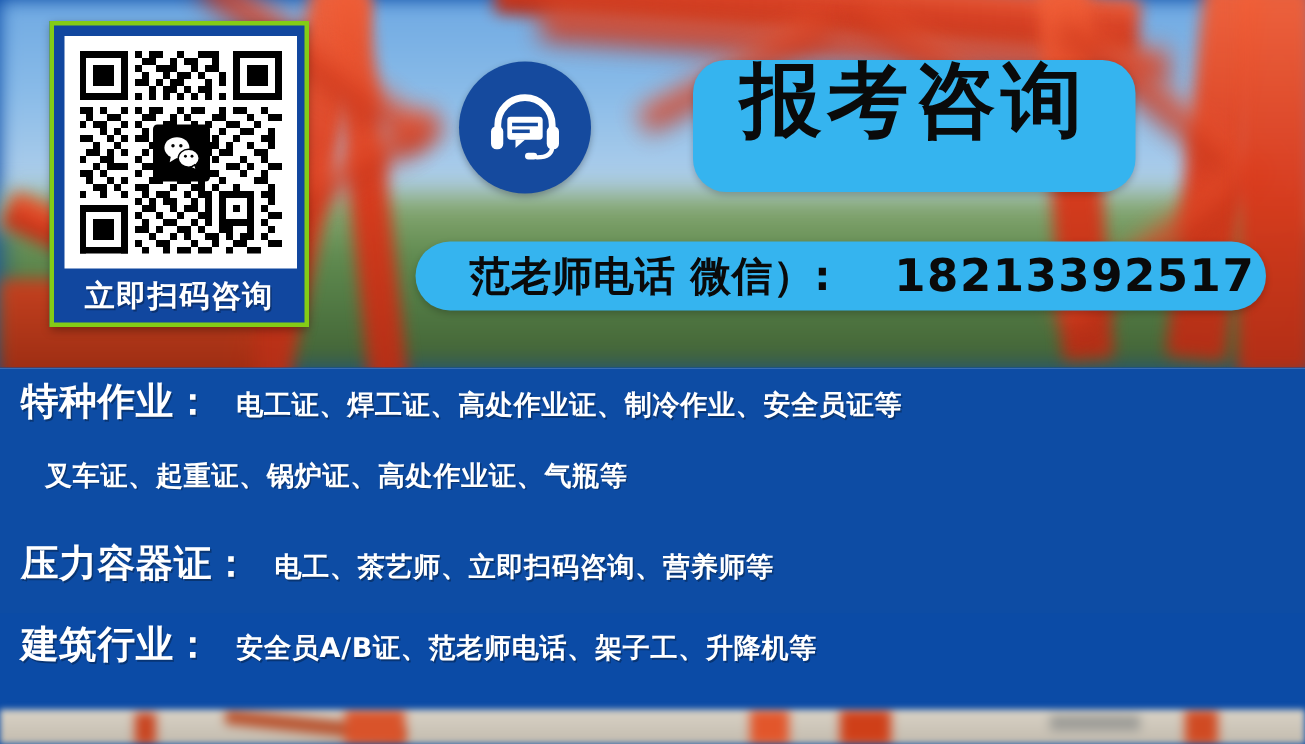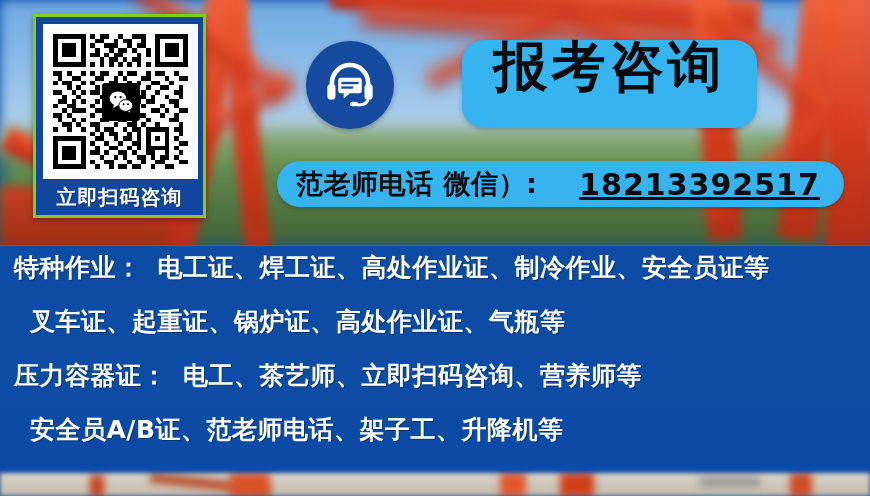--- a/index.html
+++ b/index.html
@@ -81,21 +81,21 @@
   .row-label {
     color: #ffffff;
     font-size: 25px;
     font-weight: bold;
     letter-spacing: .5px;
     text-shadow: 1px 1px 0 rgba(0,0,0,.30);
     flex: 0 0 auto;
   }
   .row-value {
     color: #ffffff;
-    font-size: 25px;
+    font-size: 18px;
     font-weight: bold;
     letter-spacing: .5px;
     text-shadow: 1px 1px 0 rgba(0,0,0,.30);
     margin-left: 16px;
     flex: 0 0 auto;
   }
 
   
   .qr-card {
     position: absolute;
@@ -181,30 +181,29 @@
     background: #35b4ef;
     border-radius: 23px;
     display: flex;
     align-items: center;
     box-shadow: 0 2px 5px rgba(0,0,0,.22);
   }
   .phone-label {
     color: #0a0a0a;
     font-size: 27px;
     font-weight: bold;
-    margin-left: 19px;
+    margin-left: 36px;
     letter-spacing: .5px;
   }
   .phone-number {
     color: #0a0a0a;
     font-size: 30px;
     font-weight: bold;
     margin-left: 42px;
     letter-spacing: 1px;
-    text-decoration: underline;
   }
 </style>
 </head>
 <body>
 
 <div id="poster">
 
   <div class="photo">
     <div class="photo-sky"></div>
     <div class="photo-ground"></div>
@@ -506,18 +505,19 @@
         <span class="row-value">电工证、焊工证、高处作业证、制冷作业、安全员证等</span>
       </div>
       <div class="info-row">
         <span class="row-value">叉车证、起重证、锅炉证、高处作业证、气瓶等</span>
       </div>
       <div class="info-row">
         <span class="row-label">压力容器证：</span>
         <span class="row-value">电工、茶艺师、立即扫码咨询、营养师等</span>
       </div>
       <div class="info-row">
+        <span class="row-label">建筑行业：</span>
         <span class="row-value">安全员A/B证、范老师电话、架子工、升降机等</span>
       </div>
     </div>
   </div>
 
 </div>
 
 </body></html>

